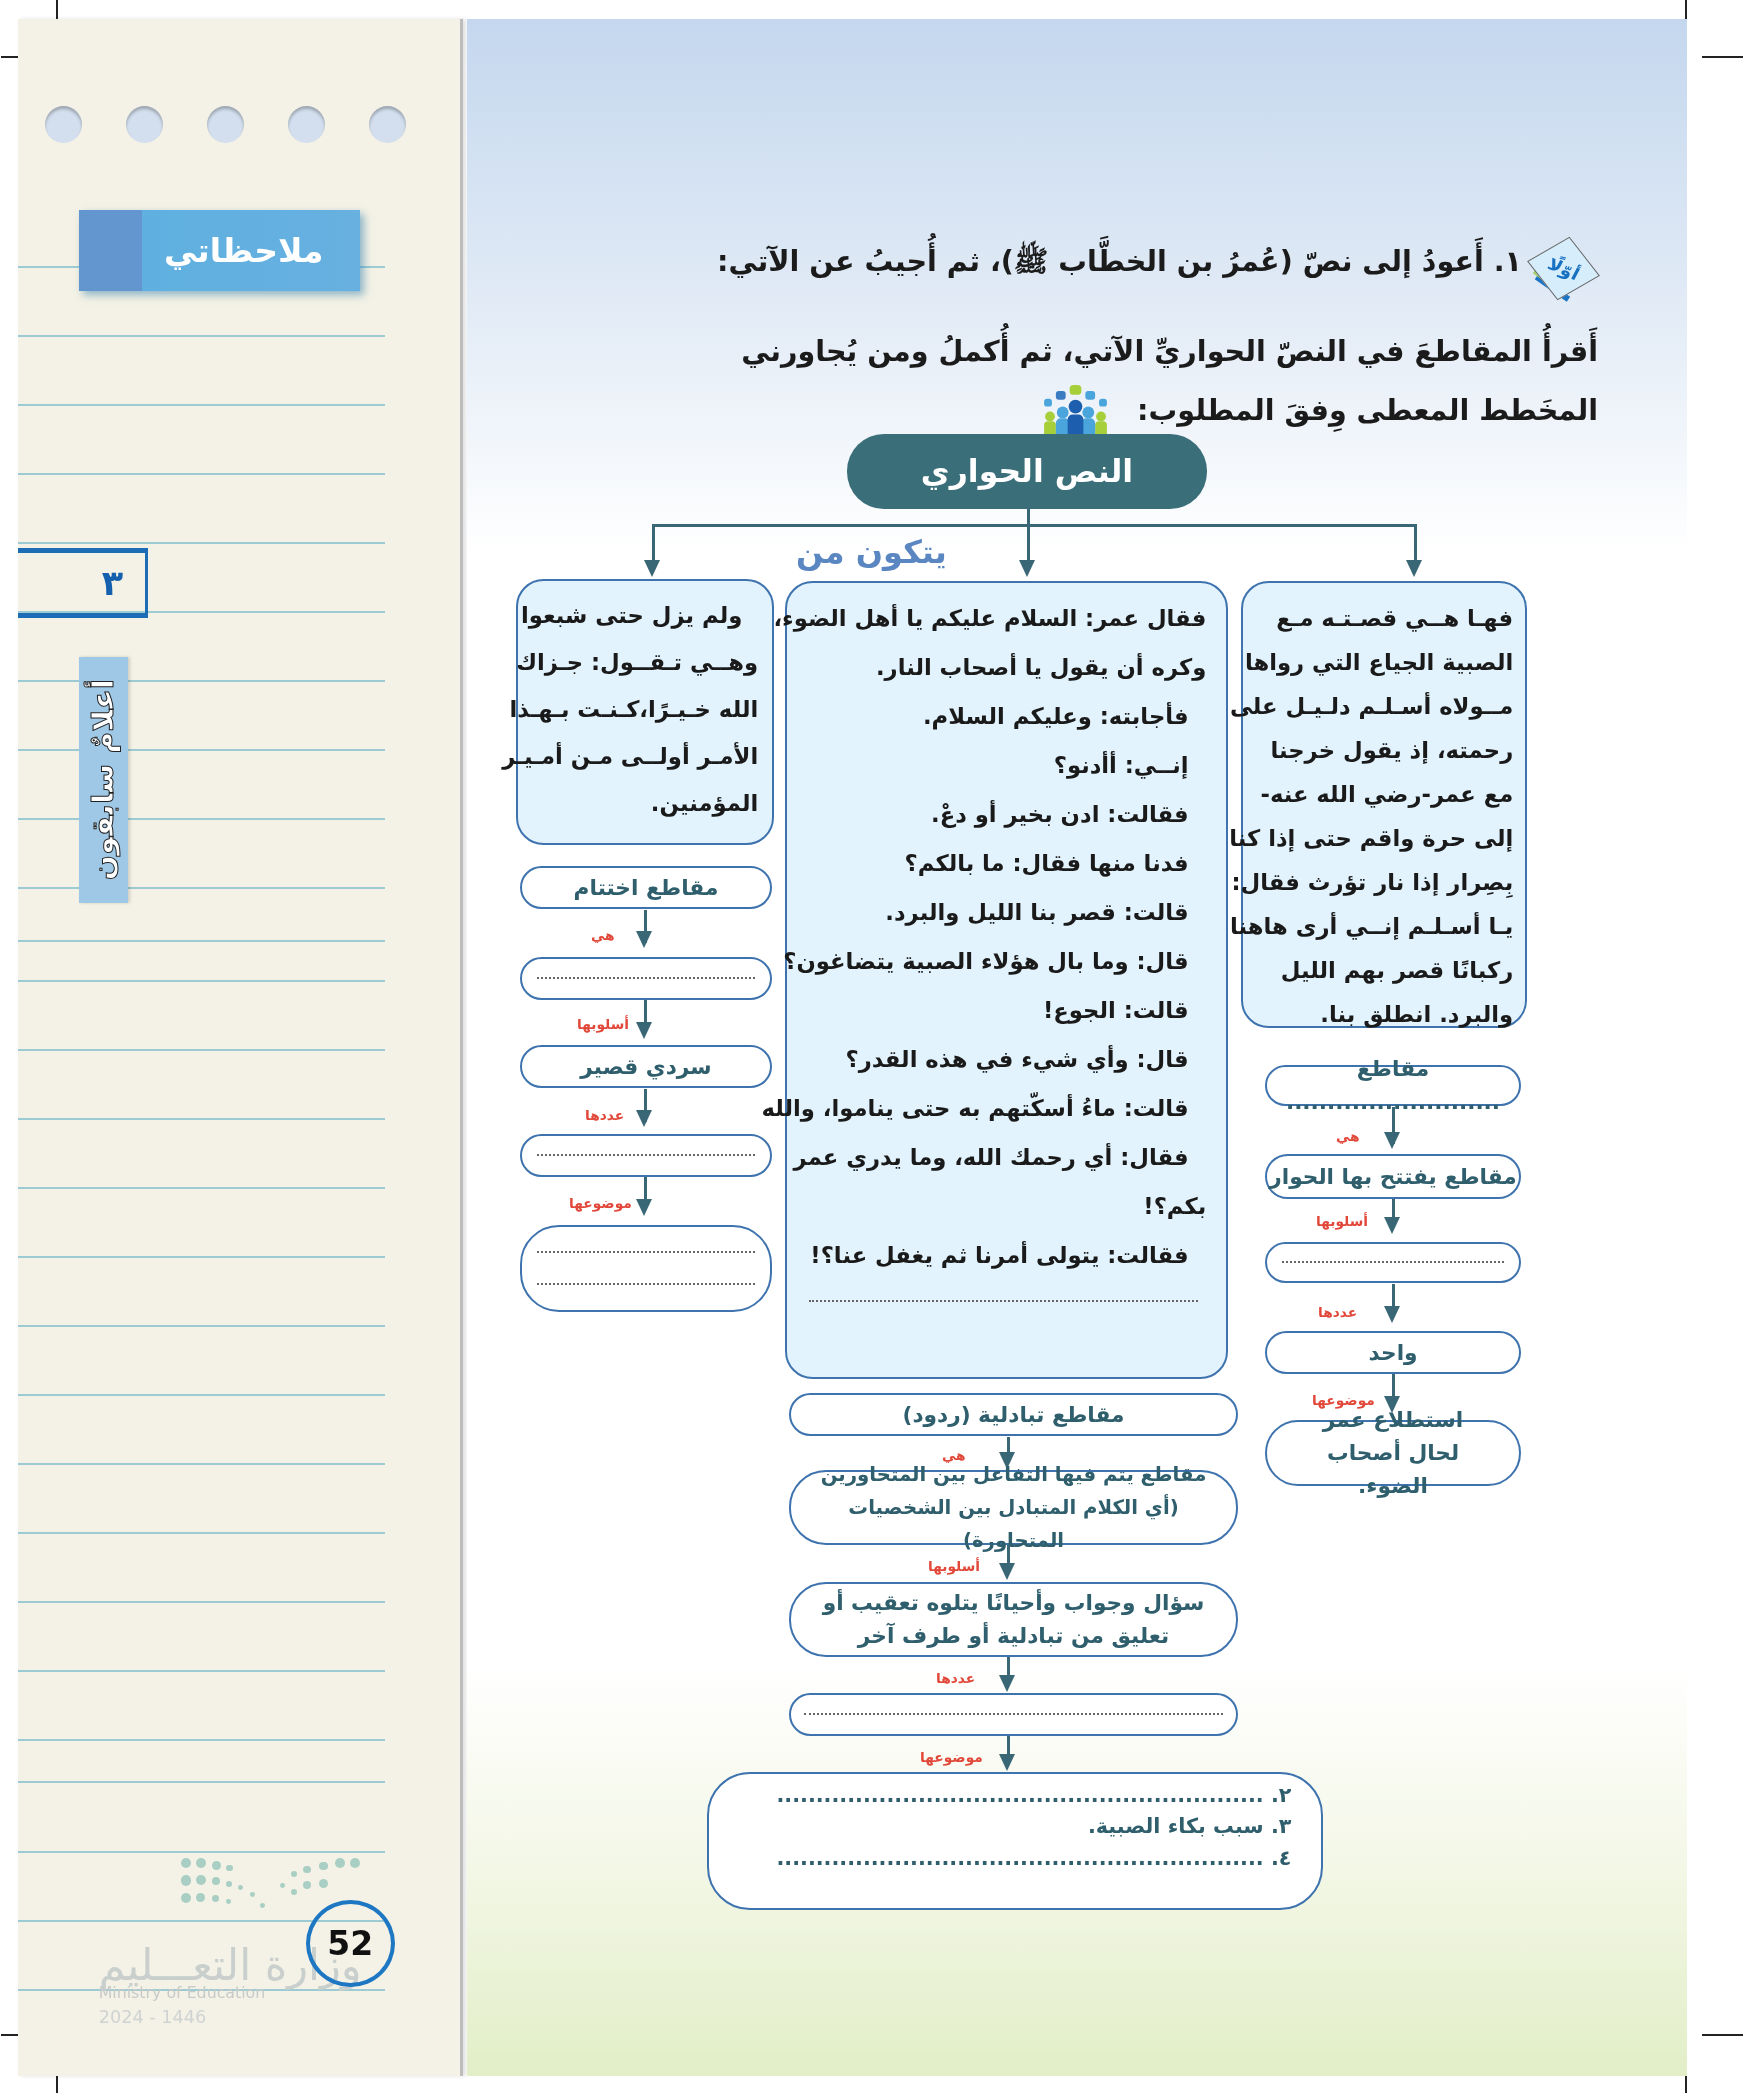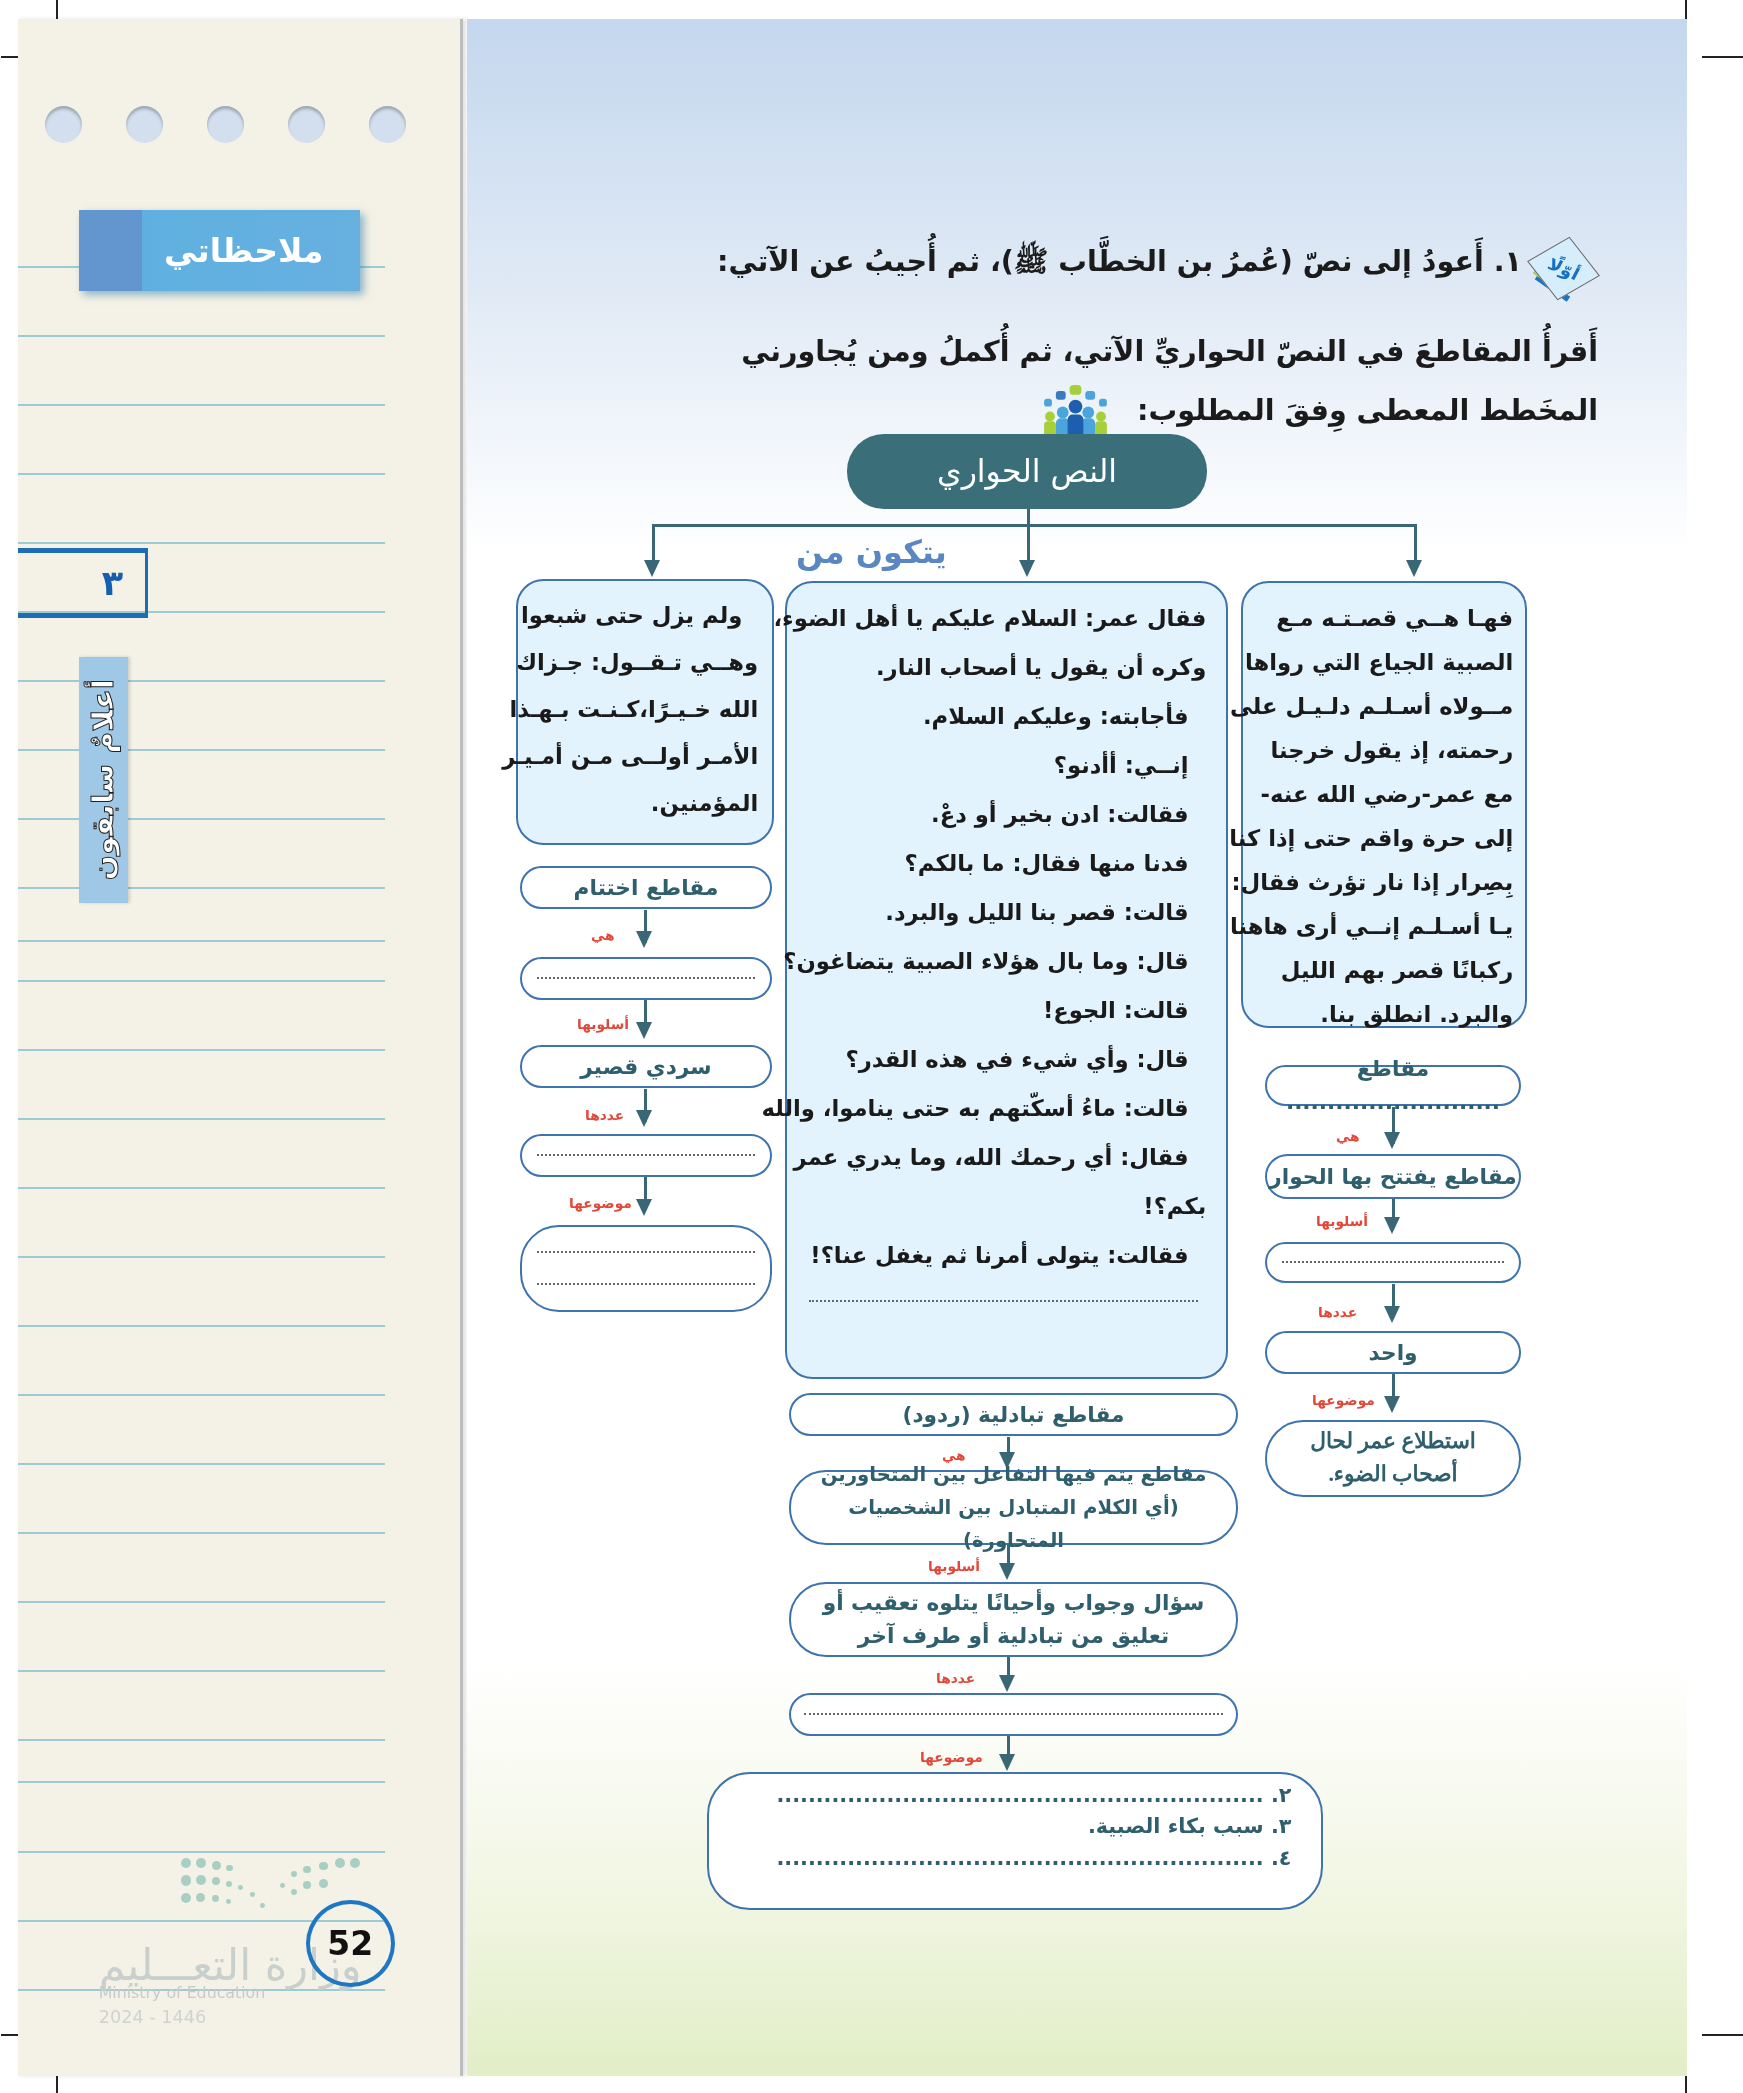--- a/index.html
+++ b/index.html
@@ -48,21 +48,21 @@
                   transform: rotate(-30deg) skewX(8deg); left: 9.9px; top: 3.9px; display: flex; align-items: center; justify-content: center; }
   .badge .sheet span { color: #1770c0; font-size: 17.7px; font-weight: bold; transform: rotate(60deg); }
   .badge .under1 { position: absolute; left: 2px; top: 39px; width: 39px; height: 5.9px; background: #a6d068; transform: rotate(35deg); }
   .badge .under2 { position: absolute; left: 3.9px; top: 45px; width: 39px; height: 5.9px; background: #1b74c4; transform: rotate(35deg); }
   .instr { position: absolute; right: 89px; top: 303px; width: 946px; font-size: 28.6px; font-weight: bold;
            color: #1b1b1b; line-height: 59px; text-align: right; }
   .people-icon { display: inline-block; vertical-align: middle; width: 79px; height: 53px; position: relative; margin-right: 11.8px; }
 
   .title-pill { position: absolute; left: 380px; top: 415px; width: 360px; height: 75px; border-radius: 37px;
                 background: #3a6e79; display: flex; align-items: center; justify-content: center; }
-  .title-pill span { color: #fff; font-size: 31.5px; font-weight: normal; }
+  .title-pill span { color: #fff; font-size: 31.5px; font-weight: bold; }
   .hline { position: absolute; background: #3a6775; }
   .arrowhead { position: absolute; width: 0; height: 0; border-left: 8.9px solid transparent; border-right: 8.9px solid transparent;
                border-top: 17.7px solid #3a6775; }
   .yatakawan { position: absolute; left: 329px; top: 514px; font-size: 32px; font-weight: bold; color: #5a86c2; }
 
   .bubble { position: absolute; background: #e2f3fd; border: 2px solid #3e73ae; border-radius: 27.6px;
             font-size: 22.7px; font-weight: bold; color: #1a1a1a; text-align: justify; text-align-last: right; }
   .bubble p { white-space: nowrap; }
   .pill { position: absolute; background: #fff; border: 2px solid #3e73ae; border-radius: 29.6px;
           display: flex; align-items: center; justify-content: center; text-align: center;
@@ -242,21 +242,21 @@
   </div>
   <div class="vline" style="left:925px;top:1265px;height:33px"></div>
   <div class="arrowhead" style="left:917px;top:1287px"></div>
   <div class="lbl" style="left:851px;top:1285px">عددها</div>
   <div class="pill" style="left:798px;top:1312px;width:256px;height:43px;">
     <span>واحد</span>
   </div>
   <div class="vline" style="left:925px;top:1355px;height:33px"></div>
   <div class="arrowhead" style="left:917px;top:1377px"></div>
   <div class="lbl" style="left:845px;top:1373px">موضوعها</div>
-  <div class="pill" style="left:798px;top:1401px;width:256px;height:77px;border-radius:39px;padding:0 29.6px;font-family:Liberation Serif, serif;">
+  <div class="pill" style="left:798px;top:1401px;width:256px;height:66px;border-radius:39px;padding:0 29.6px;">
     <span>استطلاع عمر لحال أصحاب الضوء.</span>
   </div>
 
   <div class="bubble" style="left:318px;top:562px;width:443px;height:798px;padding:11.8px 19.7px 9.9px 13.8px;line-height:49px;">
     <p>فقال عمر: السلام عليكم يا أهل الضوء،</p>
     <p>وكره أن يقول يا أصحاب النار.</p>
     <p style="padding-right:17.7px">فأجابته: وعليكم السلام.</p>
     <p style="padding-right:17.7px">إنــي: أأدنو؟</p>
     <p style="padding-right:17.7px">فقالت: ادن بخير أو دعْ.</p>
     <p style="padding-right:17.7px">فدنا منها فقال: ما بالكم؟</p>

